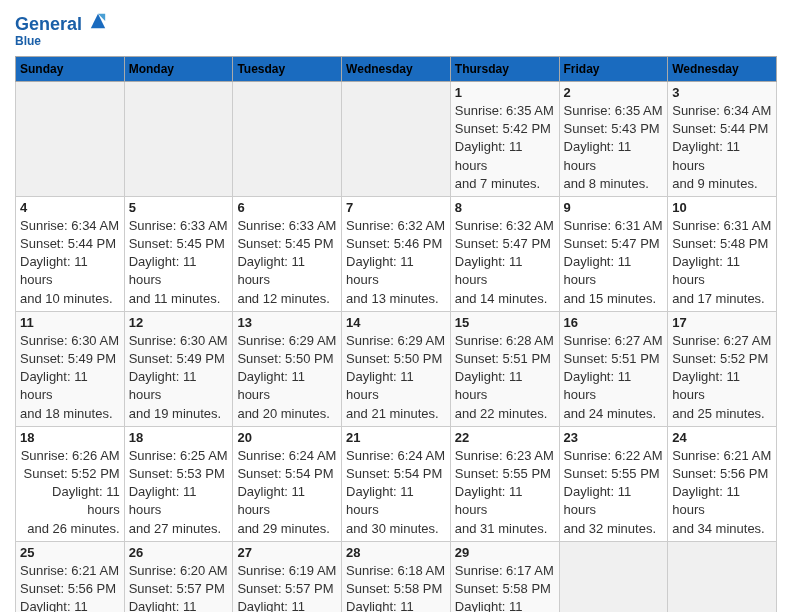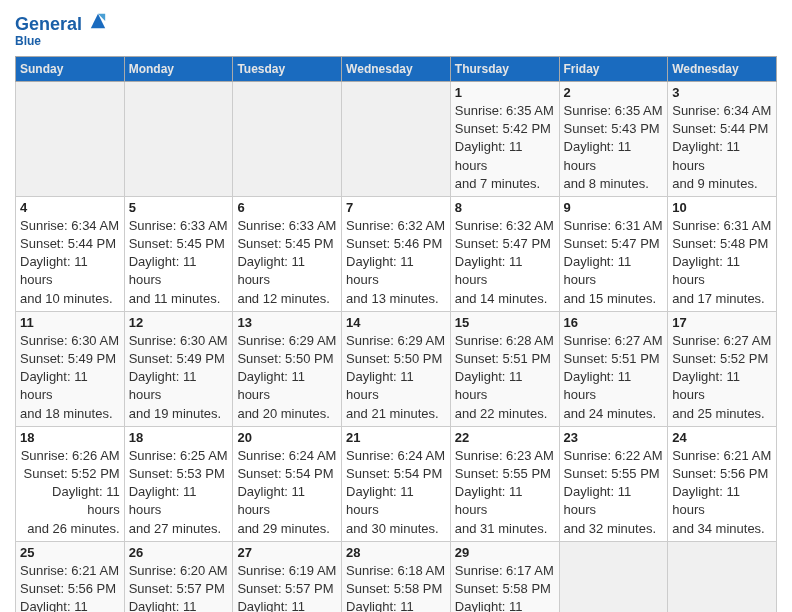--- a/index.html
+++ b/index.html
@@ -48,21 +48,21 @@
       color: #333;
       margin-bottom: 8px;
     }
     table {
       width: 100%;
       border-collapse: collapse;
       table-layout: fixed;
     }
     thead tr th {
       background-color: #1a6bbf;
-      color: #e5e5e5;
+      color: #000000;
       font-size: 12px;
       font-weight: bold;
       text-align: left;
       padding: 5px 4px;
       border: 1px solid #aaa;
     }
     tbody tr td {
       border: 1px solid #ccc;
       vertical-align: top;
       padding: 3px 4px;

